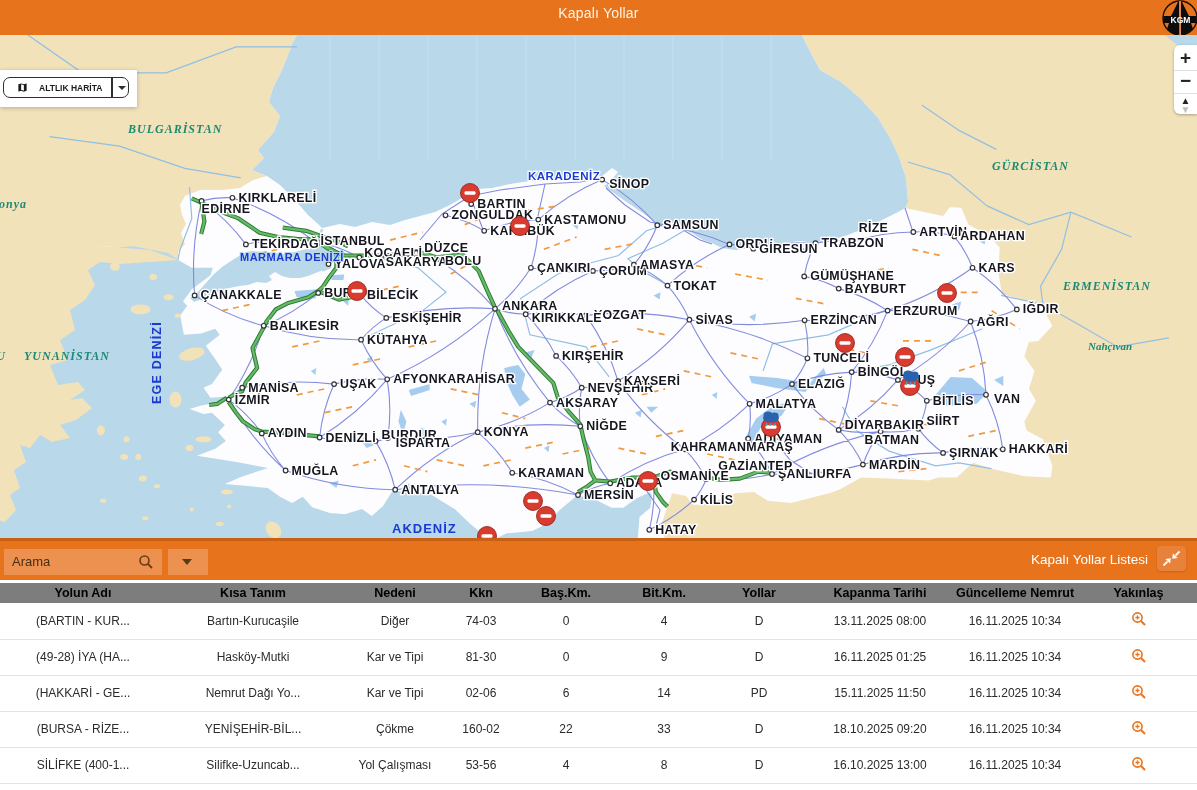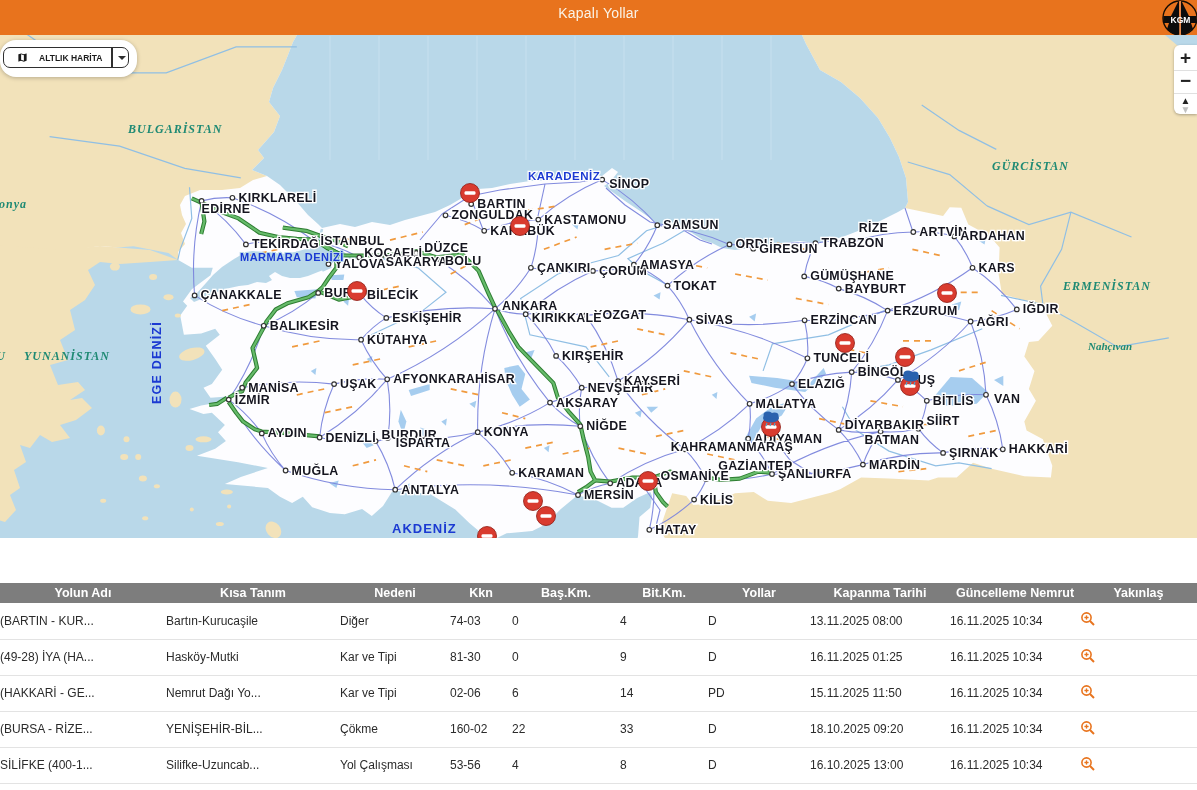--- a/index.html
+++ b/index.html
@@ -1,38 +1,38 @@
 <!DOCTYPE html>
 <html><head><meta charset="utf-8">
 <style>
 *{margin:0;padding:0;box-sizing:border-box}
 body{width:1197px;height:790px;overflow:hidden;font-family:"Liberation Sans",sans-serif;position:relative;background:#fff}
 .hdr{position:absolute;top:0;left:0;width:1197px;height:35px;background:#e8731d;z-index:30}
 .hdr .ttl{position:absolute;top:5px;left:0;width:1197px;text-align:center;color:#faf4e8;font-size:14px;font-weight:400;letter-spacing:0.2px}
 .mapwrap{position:absolute;top:35px;left:0;width:1197px;height:503px;background:#fdfdff;overflow:hidden}
-.altcard{position:absolute;top:40px;left:0;width:137px;height:37px;background:#fff;border-radius:16px;box-shadow:0 1px 4px rgba(0,0,0,.25);z-index:20}
+.altcard{position:absolute;top:70px;left:0;width:137px;height:37px;background:#fff;border-radius:1px;box-shadow:0 1px 4px rgba(0,0,0,.25);z-index:20}
 .altbtn{position:absolute;top:7px;left:3px;width:126px;height:21px;border:1.5px solid #2f2f2f;border-radius:7px;display:flex;align-items:center}
 .altbtn .txt{font-size:8.5px;font-weight:bold;color:#1c1c1c;margin-left:11px;letter-spacing:0}
 .altbtn .sep{position:absolute;left:107px;top:0;width:1.5px;height:19px;background:#2f2f2f}
 .altbtn .car{position:absolute;left:114px;top:8px;width:0;height:0;border-left:4px solid transparent;border-right:4px solid transparent;border-top:4.5px solid #2f2f2f}
 .zoomctl{position:absolute;top:45px;right:0;width:23px;z-index:20}
 .zbox{background:#fff;border-radius:6px 0 0 6px;box-shadow:0 1px 3px rgba(0,0,0,.3)}
 .zbtn{width:23px;height:22px;text-align:center;font-size:17px;font-weight:bold;color:#222;line-height:21px}
 .zdiv{height:1px;background:#e0e0e0}
 .btm{position:absolute;top:538px;left:0;width:1197px;height:252px;background:#fff;z-index:25}
 .obar{position:absolute;top:0;left:0;width:1197px;height:42px;background:#e8731d;border-top:3px solid #c95f12}
 .srch{position:absolute;top:8px;left:4px;width:158px;height:26px;background:#ec9150;color:#4a2c12;font-size:13px;line-height:26px;padding-left:8px}
 .srch .mag{position:absolute;right:8px;top:5px}
 .ddbtn{position:absolute;top:8px;left:168px;width:40px;height:26px;background:#ec9150}
 .ddbtn:after{content:"";position:absolute;left:14px;top:10px;border-left:5.5px solid transparent;border-right:5.5px solid transparent;border-top:6px solid #5d3a16}
 .lbl{position:absolute;top:11px;right:49px;color:#fff;font-size:13.5px}
 .colbtn{position:absolute;top:5px;right:11px;width:29px;height:25px;background:#e8813a;border-radius:4px;box-shadow:0 1px 2px rgba(0,0,0,.15)}
 table{position:absolute;top:45px;left:0;width:1197px;border-collapse:collapse;table-layout:fixed}
-thead th{background:#7d7d7d;color:#ffffff;font-size:12.5px;font-weight:bold;height:20px;padding:0}
-tbody td{height:36px;border-bottom:1px solid #e3e3e3;font-size:12px;color:#2b2b2b;text-align:left;padding:0;white-space:nowrap;overflow:hidden}
+thead th{background:#7d7d7d;color:#000000;font-size:12.5px;font-weight:bold;height:20px;padding:0}
+tbody td{height:36px;border-bottom:1px solid #e3e3e3;font-size:12px;color:#2b2b2b;text-align:center;padding:0;white-space:nowrap;overflow:hidden}
 col.c0{width:166px}col.c1{width:174px}col.c2{width:110px}col.c3{width:62px}col.c4{width:108px}col.c5{width:88px}col.c6{width:102px}col.c7{width:140px}col.c8{width:130px}col.c9{width:117px}
 </style></head>
 <body>
 <div class="mapwrap">
     <svg width="1197" height="503" viewBox="0 35 1197 503" style="position:absolute;top:0;left:0" font-family="Liberation Sans, sans-serif">
 <rect x="0" y="35" width="1197" height="503" fill="#fdfdff"></rect>
 <path d="M-2,35 L297,35 L293,42 L288,55 L282,70 L273,88 L269,102 L280,116 L274,132 L258,150 L264,158 L252,170 L267,176 L253,180 L240,188 L222,190 L200,190 L185,196 L180,205 L182,215 L186,224 L181,233 L185,244 L178,252 L178,260 L150,250 L100,246 L60,252 L20,262 L-2,266 Z" fill="#f2e2ba"></path>
 <path d="M802,35 L806,44 L820,70 L841,82 L860,98 L878,118 L890,138 L899,157 L906,178 L908,202 L905,208 L919.3,210.9 L943.1,215.9 L949.7,207.2 L961.3,207.8 L968.3,224.6 L989.3,235.8 L999.6,247.5 L998.6,274.0 L1001.9,294.1 L1028.9,301.5 L1042.9,307.5 L1052.3,325.8 L1038.3,340.9 L1028.9,342.1 L1024.3,356.5 L1034.5,370.9 L1028.9,388.9 L1035.9,400.8 L1024.3,421.6 L1026.6,430.5 L1042.9,439.3 L1052.3,465.8 L1050.9,477.5 L1024.3,476.3 L991.6,468.7 L973.0,462.8 L956.7,477.5 L938.0,477.5 L928.7,480.4 L889.0,478.6 L861.1,477.5 L840.1,489.2 L830.7,492.7 L791.1,503.1 L767.8,500.8 L753.8,492.1 L735.1,493.2 L709.5,503.7 L693.2,504.9 L686.2,496.1 L672.2,493.2 L667.5,506.6 L659.6,529.8 L665.2,538.5 L658.2,545.4 L641.9,551.7 L636.3,545.4 L636.3,552.9 L1199.2,552.9 L1199.2,30.6 L809.8,30.6 Z" fill="#f2e2ba"></path>
 <path d="M267,176 L280,185 L295,200 L308,215 L318,224 L322,228 L340,224 L355,227 L372,222 L390,225 L405,220 L420,216 L435,212 L450,205 L462,198 L470,192 L478,189 L492,188 L510,184 L530,181 L548,180 L560,178 L585,174 L602,176 L612,168 L618,172 L610,182 L604,186 L625,201 L640,211 L650,218 L656,223 L663,227 L671,222 L681,228 L692,233 L703,240 L712,243 L722,248 L735,250 L750,248 L765,245 L782,243 L800,241 L815,243 L832,240 L845,236 L858,231 L872,225 L886,218 L898,212 L905,208 L908,202 L906,178 L899,157 L890,138 L878,118 L860,98 L841,82 L820,70 L806,44 L802,35 L297,35 L297,35 L293,42 L288,55 L282,70 L273,88 L269,102 L280,116 L274,132 L258,150 L264,158 L252,170 L267,176 Z" fill="#b9d8e9"></path>
 <path d="M177.8,259.8 L191.8,267.8 L212.8,267.8 L210.5,275.2 L191.8,289.3 L183.0,301.5 L187.2,305.7 L180.2,315.4 L183.9,334.8 L201.2,333.6 L215.2,328.8 L219.8,334.8 L205.8,345.7 L215.2,358.9 L222.2,369.7 L211.9,384.1 L203.5,387.7 L210.5,397.8 L227.7,396.6 L221.2,402.0 L201.2,405.6 L189.5,409.1 L203.5,413.9 L211.9,412.7 L224.9,425.1 L218.0,432.2 L225.9,441.1 L215.2,448.7 L197.0,455.8 L238.0,462.2 L267.9,468.1 L240.8,476.9 L224.9,483.9 L267.9,488.0 L280.0,496.7 L292.1,503.1 L302.8,496.7 L312.2,507.2 L329.9,513.0 L344.8,514.2 L362.1,508.9 L371.8,515.9 L383.0,506.0 L391.9,492.1 L394.7,490.9 L408.7,492.1 L429.7,493.8 L455.3,509.5 L469.3,522.9 L484.2,535.6 L493.6,539.6 L506.6,533.3 L532.3,530.9 L546.3,524.0 L560.3,509.5 L576.6,496.1 L590.6,497.3 L611.6,507.8 L623.2,507.8 L637.2,497.9 L650.3,492.1 L652.1,496.1 L650.3,507.8 L639.5,517.1 L638.1,535.6 L636.3,545.4 L636.3,552.9 L-1.7,552.9 L-3.6,262.9 L68.3,256.7 L84.6,260.4 L110.2,248.1 L133.5,246.3 L168.5,253.0 Z" fill="#b9d8e9"></path>
@@ -404,20 +404,36 @@
 <div class="zoomctl">
 <div class="zbox">
       <div class="zbtn" style="height:25px;line-height:25px;font-size:19px">+</div>
       <div class="zdiv"></div>
       <div class="zbtn" style="height:22px;line-height:19px;font-size:19px">−</div>
       <div class="zdiv"></div>
       <div class="zbtn" style="font-size:10px;line-height:10px;padding-top:2px;height:20px">▲<div style="font-size:10px;line-height:7px;color:#c0c0c0">▼</div></div>
     </div>
 </div>
 <div class="btm">
+<div class="obar">
+<div class="srch">Arama<svg class="mag" width="16" height="16" viewBox="0 0 16 16">
+          <circle cx="6.5" cy="6.5" r="4.5" fill="none" stroke="#6b3c14" stroke-width="1.6"></circle>
+          <line x1="10" y1="10" x2="14" y2="14" stroke="#6b3c14" stroke-width="1.8"></line>
+        </svg></div>
+<div class="ddbtn"></div>
+<div class="lbl">Kapalı Yollar Listesi</div>
+<div class="colbtn"><svg width="29" height="25" viewBox="0 0 29 25">
+          <g stroke="#fff" stroke-width="1.8">
+            <line x1="22.5" y1="5.5" x2="18.5" y2="9.5"></line>
+            <line x1="6.5" y1="19.5" x2="10.5" y2="15.5"></line>
+          </g>
+          <path d="M15.2,12.8 L20.6,12.1 L15.9,7.4 Z" fill="#fff"></path>
+          <path d="M13.8,12.2 L8.4,12.9 L13.1,17.6 Z" fill="#fff"></path>
+        </svg></div>
+</div>
 <table>
 <colgroup>
         <col class="c0">
         <col class="c1">
         <col class="c2">
         <col class="c3">
         <col class="c4">
         <col class="c5">
         <col class="c6">
         <col class="c7">

